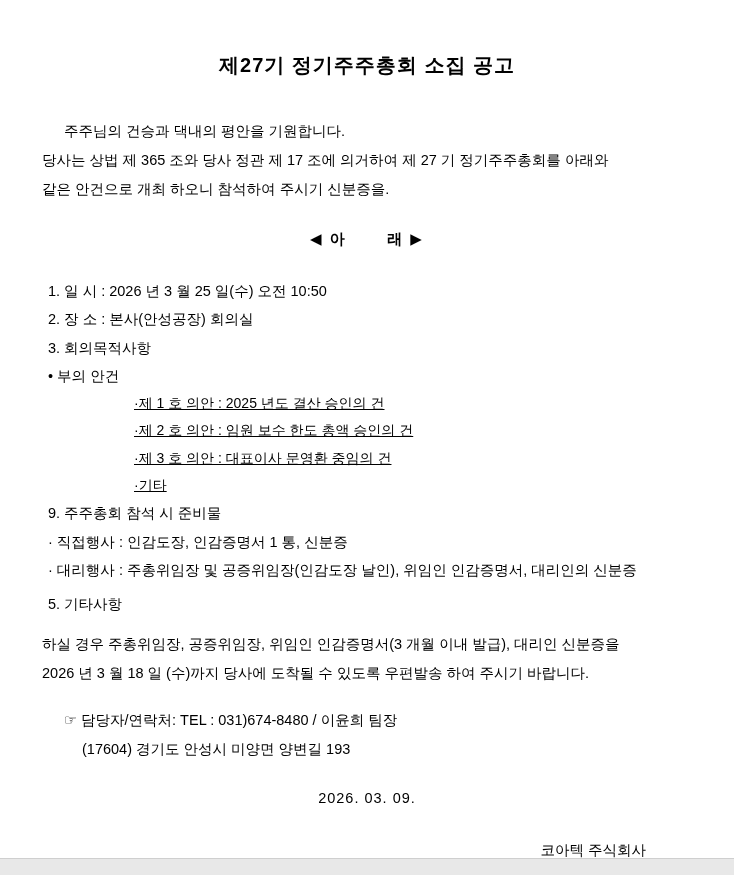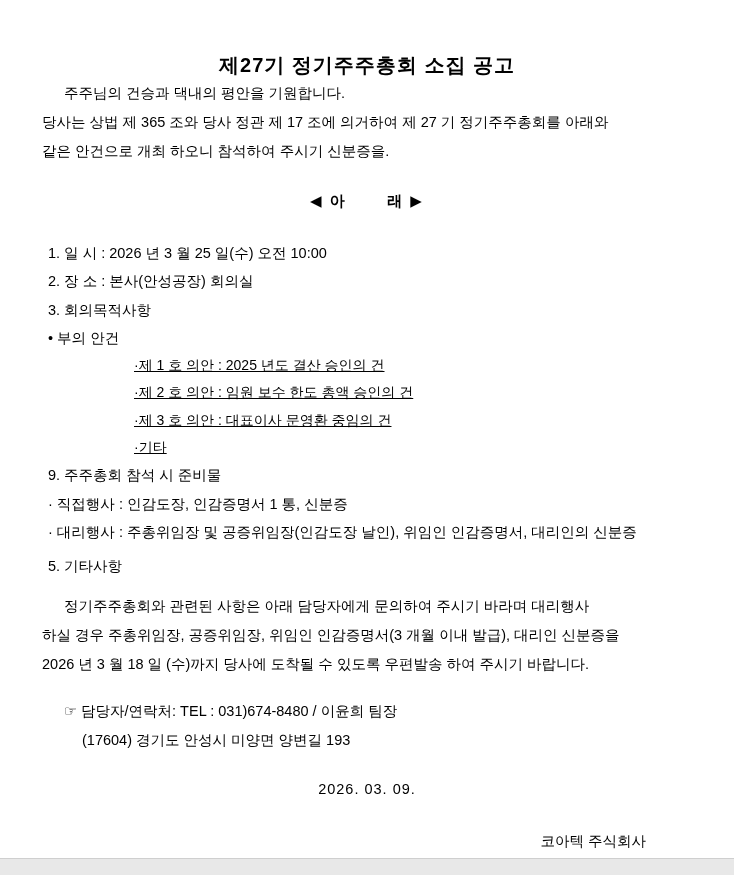--- a/index.html
+++ b/index.html
@@ -30,20 +30,21 @@
   }
   .doc-title {
     text-align: center;
     font-size: 20px;
     font-weight: bold;
     letter-spacing: 1px;
     margin-top: 52px;
     color: #000;
   }
   .intro {
+    margin-top: 38px;
     font-size: 14.5px;
     line-height: 2.0;
     color: #000;
   }
   .intro .indent {
     display: block;
     text-indent: 22px;
   }
   .intro .line {
     display: block;
@@ -138,37 +139,36 @@
 
   <div class="arae">
     <span>◀</span>
     <span>아</span>
     <span class="sp"></span>
     <span>래</span>
     <span>▶</span>
   </div>
 
   <div class="body-block">
-    <span class="num-item">1. 일 시 : 2026 년 3 월 25 일(수) 오전 10:00</span>
+    <span class="num-item">1. 일 시 : 2026 년 3 월 25 일(수) 오전 10:50</span>
     <span class="num-item">2. 장 소 : 본사(안성공장) 회의실</span>
     <span class="num-item">3. 회의목적사항</span>
     <span class="bullet-item">• 부의 안건</span>
     <span class="sub-item">·제 1 호 의안 : 2025 년도 결산 승인의 건</span>
     <span class="sub-item">·제 2 호 의안 : 임원 보수 한도 총액 승인의 건</span>
     <span class="sub-item">·제 3 호 의안 : 대표이사 문영환 중임의 건</span>
     <span class="sub-item">·기타</span>
     <span class="num-item">9. 주주총회 참석 시 준비물</span>
     <span class="dash-item">· 직접행사 : 인감도장, 인감증명서 1 통, 신분증</span>
     <span class="dash-item">· 대리행사 : 주총위임장 및 공증위임장(인감도장 날인), 위임인 인감증명서, 대리인의 신분증</span>
     <div class="gap-s"></div>
     <span class="num-item">5. 기타사항</span>
   </div>
 
   <div class="para">
-    <span class="first">정기주주총회와 관련된 사항은 아래 담당자에게 문의하여 주시기 바라며 대리행사</span>
     <span>하실 경우 주총위임장, 공증위임장, 위임인 인감증명서(3 개월 이내 발급), 대리인 신분증을</span><br>
     <span>2026 년 3 월 18 일 (수)까지 당사에 도착될 수 있도록 우편발송 하여 주시기 바랍니다.</span>
   </div>
 
   <div class="contact">
     <span>☞ 담당자/연락처: TEL : 031)674-8480 / 이윤희 팀장</span>
     <span class="addr">(17604) 경기도 안성시 미양면 양변길 193</span>
   </div>
 
   <div class="date">2026.  03.  09.</div>

